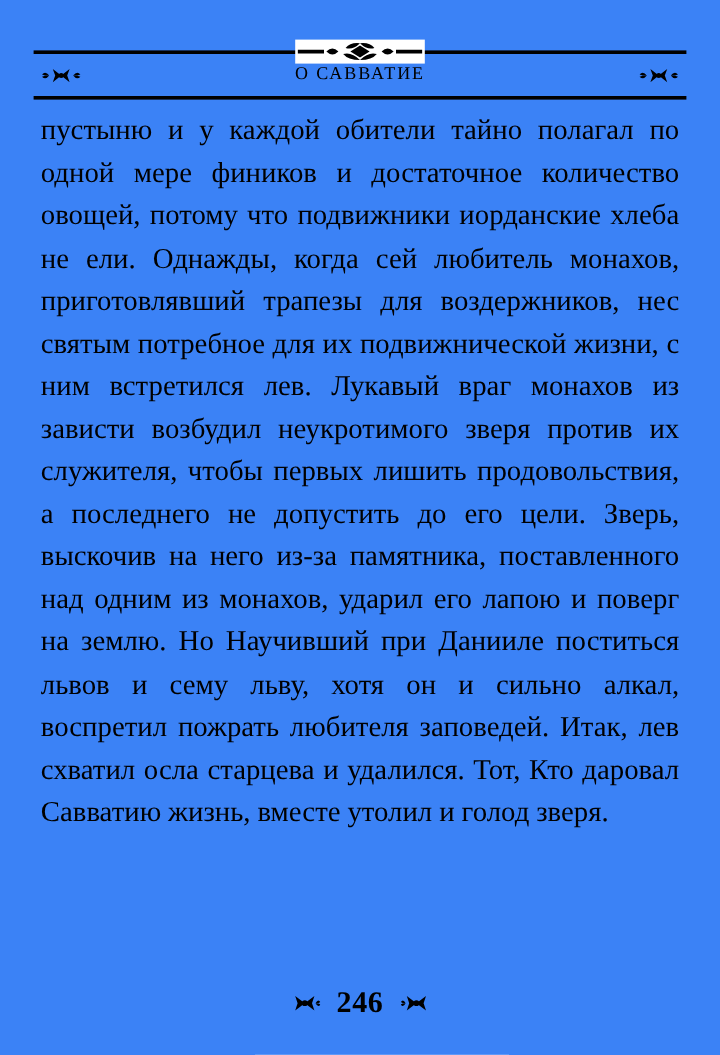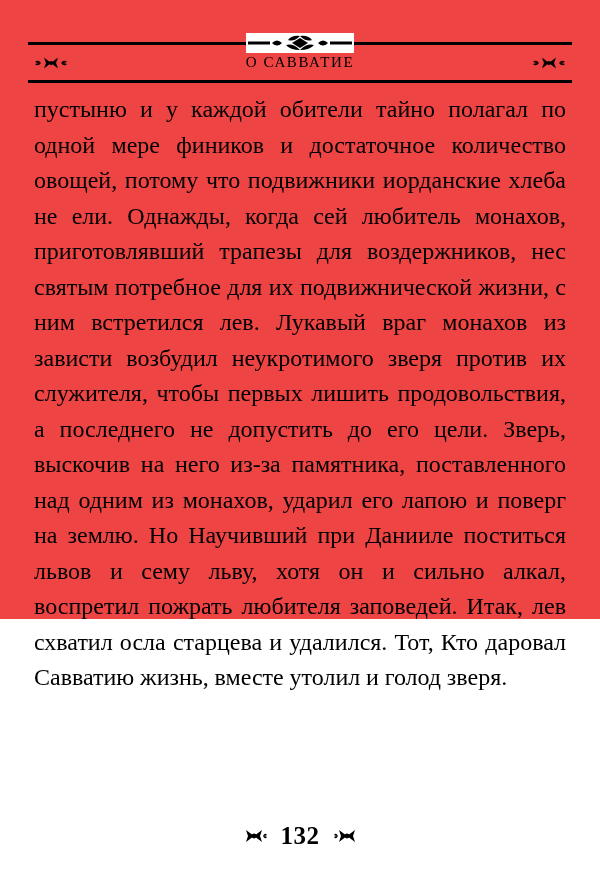--- a/index.html
+++ b/index.html
@@ -14,22 +14,22 @@
     color: #000000;
     position: relative;
     overflow: hidden;
   }
 
   .page {
     position: absolute;
     left: 0;
     top: 0;
     width: 600px;
-    height: 619px;
-    background: #ef4444;
+    height: 879px;
+    background: #3b82f6;
   }
 
   
   .header-block {
     position: absolute;
     left: 28px;
     top: 42px;
     width: 544px;
     height: 42px;
   }
@@ -204,21 +204,21 @@
     <span class="foot-orn">
       <svg width="26" height="16" viewBox="0 0 26 16" aria-hidden="true">
         <path d="M13 8 L21 2 L19 8 L21 14 Z" fill="#000"></path>
         <path d="M13 8 L5 2 L7 8 L5 14 Z" fill="#000"></path>
         <circle cx="13" cy="8" r="2.4" fill="#000"></circle>
         <path d="M22 8 q2 -4 4 -1 q-1 1 -4 1 z" fill="#000"></path>
         <path d="M22 8 q2 4 4 1 q-1 -1 -4 -1 z" fill="#000"></path>
       </svg>
     </span>
 
-    <span class="folio">132</span>
+    <span class="folio">246</span>
 
     <span class="foot-orn">
       <svg width="26" height="16" viewBox="0 0 26 16" aria-hidden="true">
         <path d="M13 8 L21 2 L19 8 L21 14 Z" fill="#000"></path>
         <path d="M13 8 L5 2 L7 8 L5 14 Z" fill="#000"></path>
         <circle cx="13" cy="8" r="2.4" fill="#000"></circle>
         <path d="M4 8 q-2 -4 -4 -1 q1 1 4 1 z" fill="#000"></path>
         <path d="M4 8 q-2 4 -4 1 q1 -1 4 -1 z" fill="#000"></path>
       </svg>
     </span>

